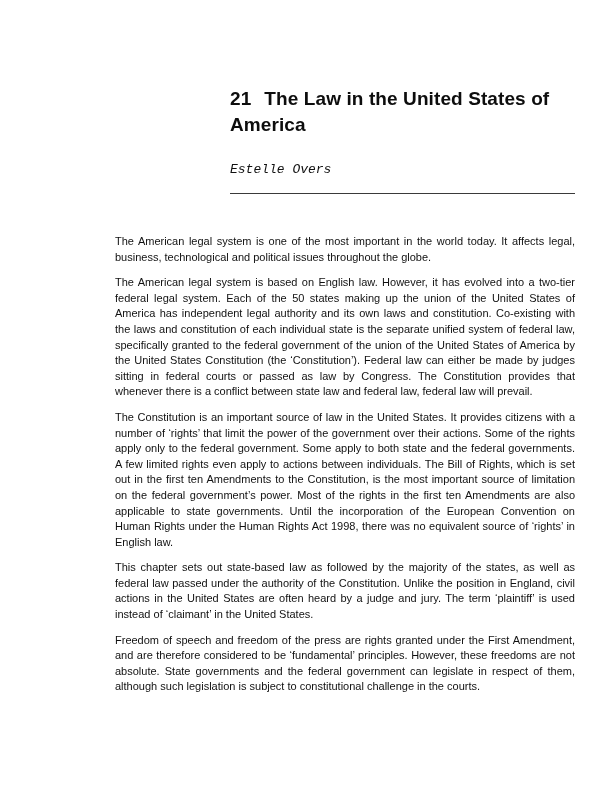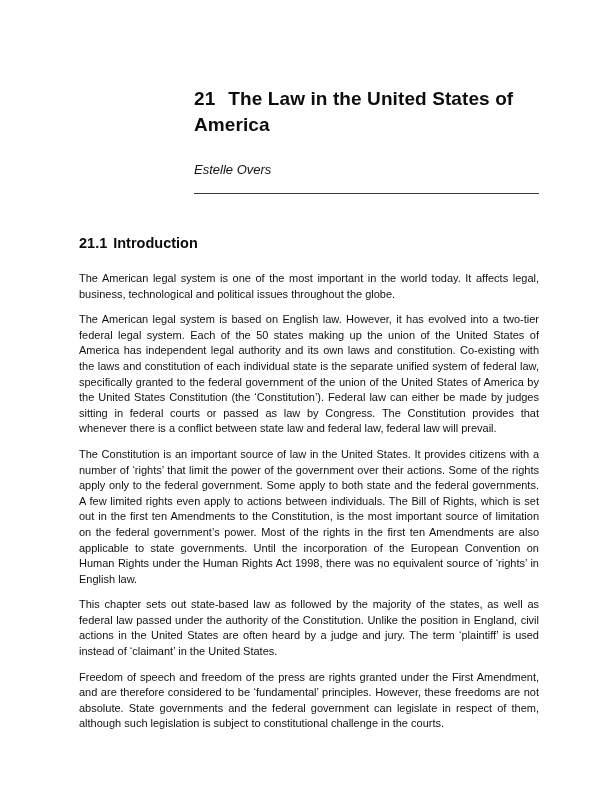--- a/index.html
+++ b/index.html
@@ -6,21 +6,21 @@
     margin: 0;
     padding: 0;
     background: #ffffff;
   }
   .page {
     position: relative;
     width: 616px;
     height: 800px;
     box-sizing: border-box;
     background: #ffffff;
-    padding: 86px 71px 0 79px;
+    padding: 86px 71px 0 115px;
     color: #111111;
     overflow: hidden;
   }
   
   .chapter-header {
     margin-left: 115px;
     width: 345px;
   }
   .chapter-title {
     margin: 0;
@@ -29,21 +29,21 @@
     font-size: 19px;
     line-height: 26px;
     color: #0d0d0d;
     letter-spacing: 0.1px;
   }
   .chapter-number {
     margin-right: 13px;
   }
   .author {
     margin: 24px 0 0 0;
-    font-family: Liberation Sans, sans-serif;
+    font-family: Liberation Mono, monospace;
     font-style: italic;
     font-size: 13px;
     line-height: 16px;
     color: #111111;
   }
   .header-rule {
     border: none;
     border-top: 1px solid #3a3a3a;
     margin: 15px 0 0 0;
     width: 100%;
@@ -81,21 +81,20 @@
   <header class="chapter-header">
     <h1 class="chapter-title"><span class="chapter-number">21</span><span class="chapter-title-text">The Law in the United States of America</span></h1>
 
     <p class="author">Estelle Overs</p>
 
     <hr class="header-rule">
   </header>
 
   <main class="content">
 
-    <h2 class="section-heading"><span class="section-number">21.1</span><span class="section-title-text">Introduction</span></h2>
 
     <p class="body-para">The American legal system is one of the most important in the world today. It affects legal, business, technological and political issues throughout the globe.</p>
 
     <p class="body-para">The American legal system is based on English law. However, it has evolved into a two-tier federal legal system. Each of the 50 states making up the union of the United States of America has independent legal authority and its own laws and constitution. Co-existing with the laws and constitution of each individual state is the separate unified system of federal law, specifically granted to the federal government of the union of the United States of America by the United States Constitution (the ‘Constitution’). Federal law can either be made by judges sitting in federal courts or passed as law by Congress. The Constitution provides that whenever there is a conflict between state law and federal law, federal law will prevail.</p>
 
     <p class="body-para">The Constitution is an important source of law in the United States. It provides citizens with a number of ‘rights’ that limit the power of the government over their actions. Some of the rights apply only to the federal government. Some apply to both state and the federal governments. A few limited rights even apply to actions between individuals. The Bill of Rights, which is set out in the first ten Amendments to the Constitution, is the most important source of limitation on the federal government’s power. Most of the rights in the first ten Amendments are also applicable to state governments. Until the incorporation of the European Convention on Human Rights under the Human Rights Act 1998, there was no equivalent source of ‘rights’ in English law.</p>
 
     <p class="body-para">This chapter sets out state-based law as followed by the majority of the states, as well as federal law passed under the authority of the Constitution. Unlike the position in England, civil actions in the United States are often heard by a judge and jury. The term ‘plaintiff’ is used instead of ‘claimant’ in the United States.</p>
 
     <p class="body-para">Freedom of speech and freedom of the press are rights granted under the First Amendment, and are therefore considered to be ‘fundamental’ principles. However, these freedoms are not absolute. State governments and the federal government can legislate in respect of them, although such legislation is subject to constitutional challenge in the courts.</p>

